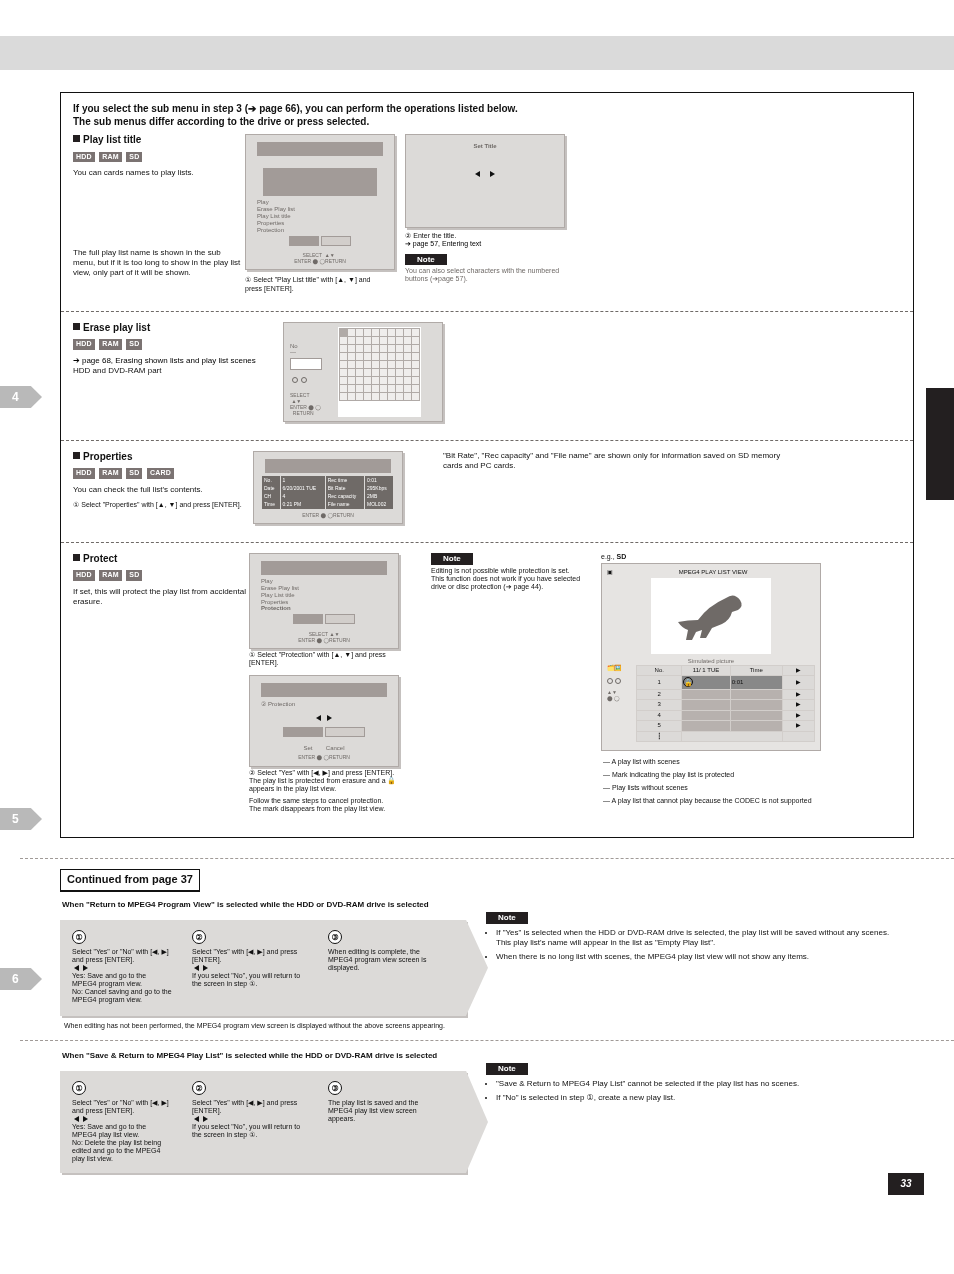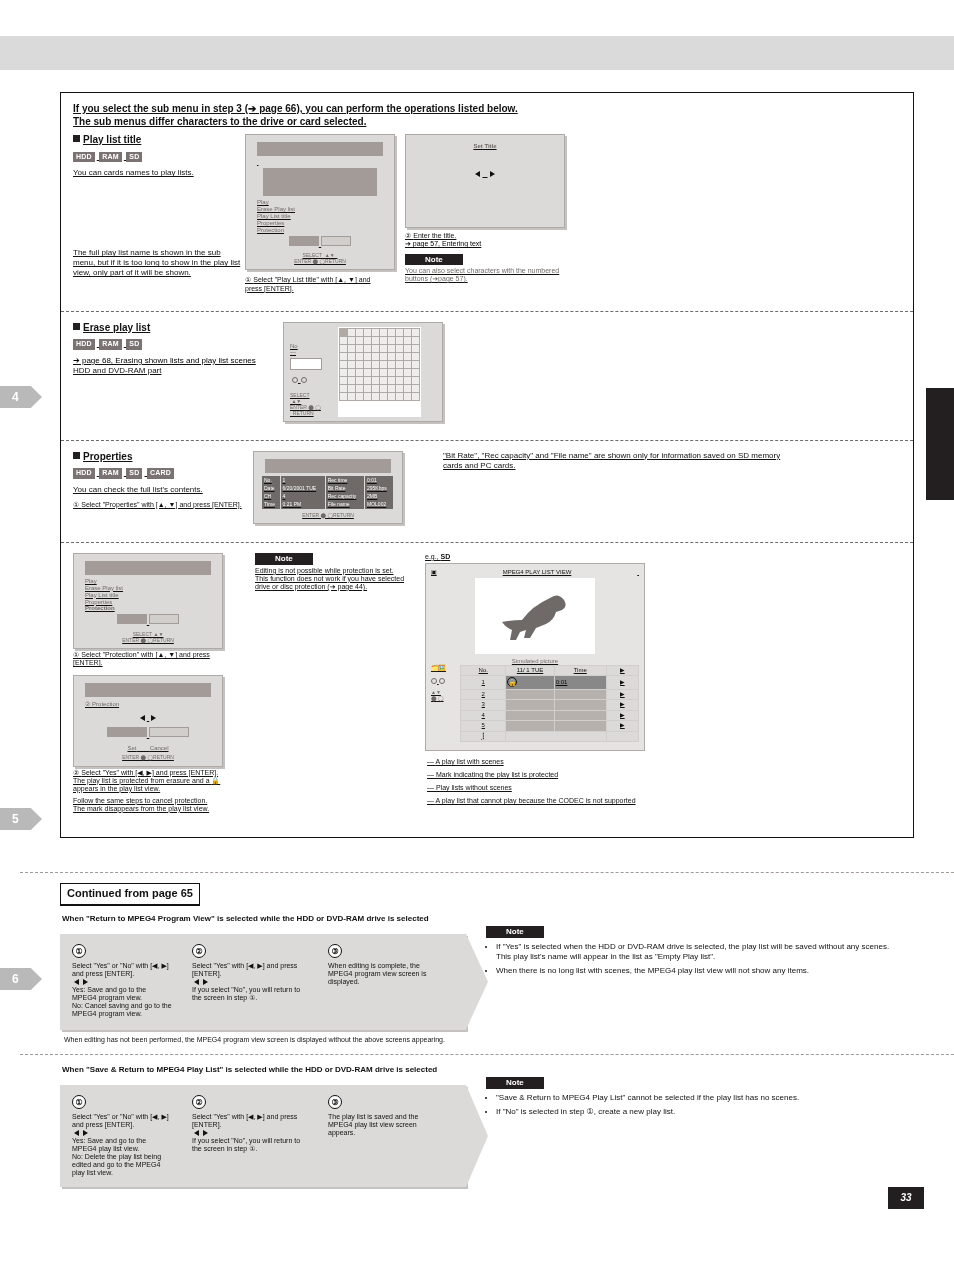--- a/index.html
+++ b/index.html
@@ -47,23 +47,22 @@
     font-weight: bold;
     font-size: 12px;
     text-align: left;
     padding-left: 32px;
     line-height: 22px;
   }
   
   .submenu-block {
     border: 1px solid #111;
     padding: 10px 10px 16px 10px;
-    margin-bottom: 34px;
+    margin-bottom: 20px;
     position: relative;
-    text-decoration: underline;
   }
   .submenu-block .heading {
     font-size: 10px;
     font-weight: bold;
     margin: 0 0 6px 2px;
   }
   .sep {
     border-bottom: 1px dashed #6f6a67;
     margin: 10px -10px;
   }
@@ -89,21 +88,21 @@
   .small { font-size: 8px; }
   .vsmall { font-size: 7px; line-height: 1.15; }
   .tiny { font-size: 6px; line-height: 1.15; }
   .grey { color: #6f6a67; }
   .note-lab {
     display: inline-block;
     background: #231f20;
     color: #fff;
     font-size: 8px;
     font-weight: bold;
-    padding: 1px 20px;
+    padding: 1px 12px;
     margin-bottom: 2px;
   }
   
   .screen {
     background: #dcdad8;
     border: 1px solid #b0aaa7;
     box-shadow: 2px 2px 0 #c5c1bf;
     padding: 5px;
   }
   .screen-inner-bar {
@@ -221,21 +220,21 @@
     <div class="tab dark"></div>
     <div class="tab"></div>
     <div class="tab"></div>
     <div class="tab"></div>
   </div>
 
   
   <div class="submenu-block">
     <div class="heading">
       <span>If you select the sub menu in step 3 (➔ page 66), you can perform the operations listed below.</span><br>
-      <span>The sub menus differ characters to the drive or card selected.</span>
+      <span>The sub menus differ according to the drive or press selected.</span>
     </div>
 
     <div class="subsection">
       <div class="cols">
         <div class="col" style="width:172px;">
           <div class="section-title"><span class="sq"></span><span>Play list title</span></div>
           <div class="badge-row">
             <span class="badge">HDD</span>
             <span class="badge">RAM</span>
             <span class="badge">SD</span>
@@ -485,20 +484,29 @@
         <div class="col small" style="width:360px; padding-left:20px;">
           <span>"Bit Rate", "Rec capacity" and "File name" are shown only for information saved on SD memory cards and PC cards.</span>
         </div>
       </div>
     </div>
 
     <div class="sep"></div>
 
     <div class="subsection">
       <div class="cols">
+        <div class="col" style="width:176px;">
+          <div class="section-title"><span class="sq"></span><span>Protect</span></div>
+          <div class="badge-row">
+            <span class="badge">HDD</span>
+            <span class="badge">RAM</span>
+            <span class="badge">SD</span>
+          </div>
+          <div class="small">If set, this will protect the play list from accidental erasure.</div>
+        </div>
 
         <div class="col" style="width:170px;">
           <div class="screen" style="width:150px;">
             <div class="screen-inner-bar"></div>
             <div class="tiny grey" style="margin:2px 6px 0 6px;">
               <span>Play</span><br>
               <span>Erase Play list</span><br>
               <span>Play List title</span><br>
               <span>Properties</span><br>
               <b>Protection</b>
@@ -611,21 +619,21 @@
             <div class="row"><span class="arrow-link">— <span>A play list that cannot play because the CODEC is not supported</span></span></div>
           </div>
         </div>
       </div>
     </div>
   </div>
 
   <div class="dotted-wide"></div>
 
   
-  <div class="section-head-lg">Continued from page 65</div>
+  <div class="section-head-lg">Continued from page 37</div>
 
   
   <div class="step-arrow" style="top:808px;">5</div>
 
   
   <div class="small" style="margin:4px 0 2px 2px; font-weight:bold;">When "Return to MPEG4 Program View" is selected while the HDD or DVD-RAM drive is selected</div>
   <div class="cols">
     <div class="steps">
       <div class="chev" style="width:134px;">
         <div class="num">①</div>

